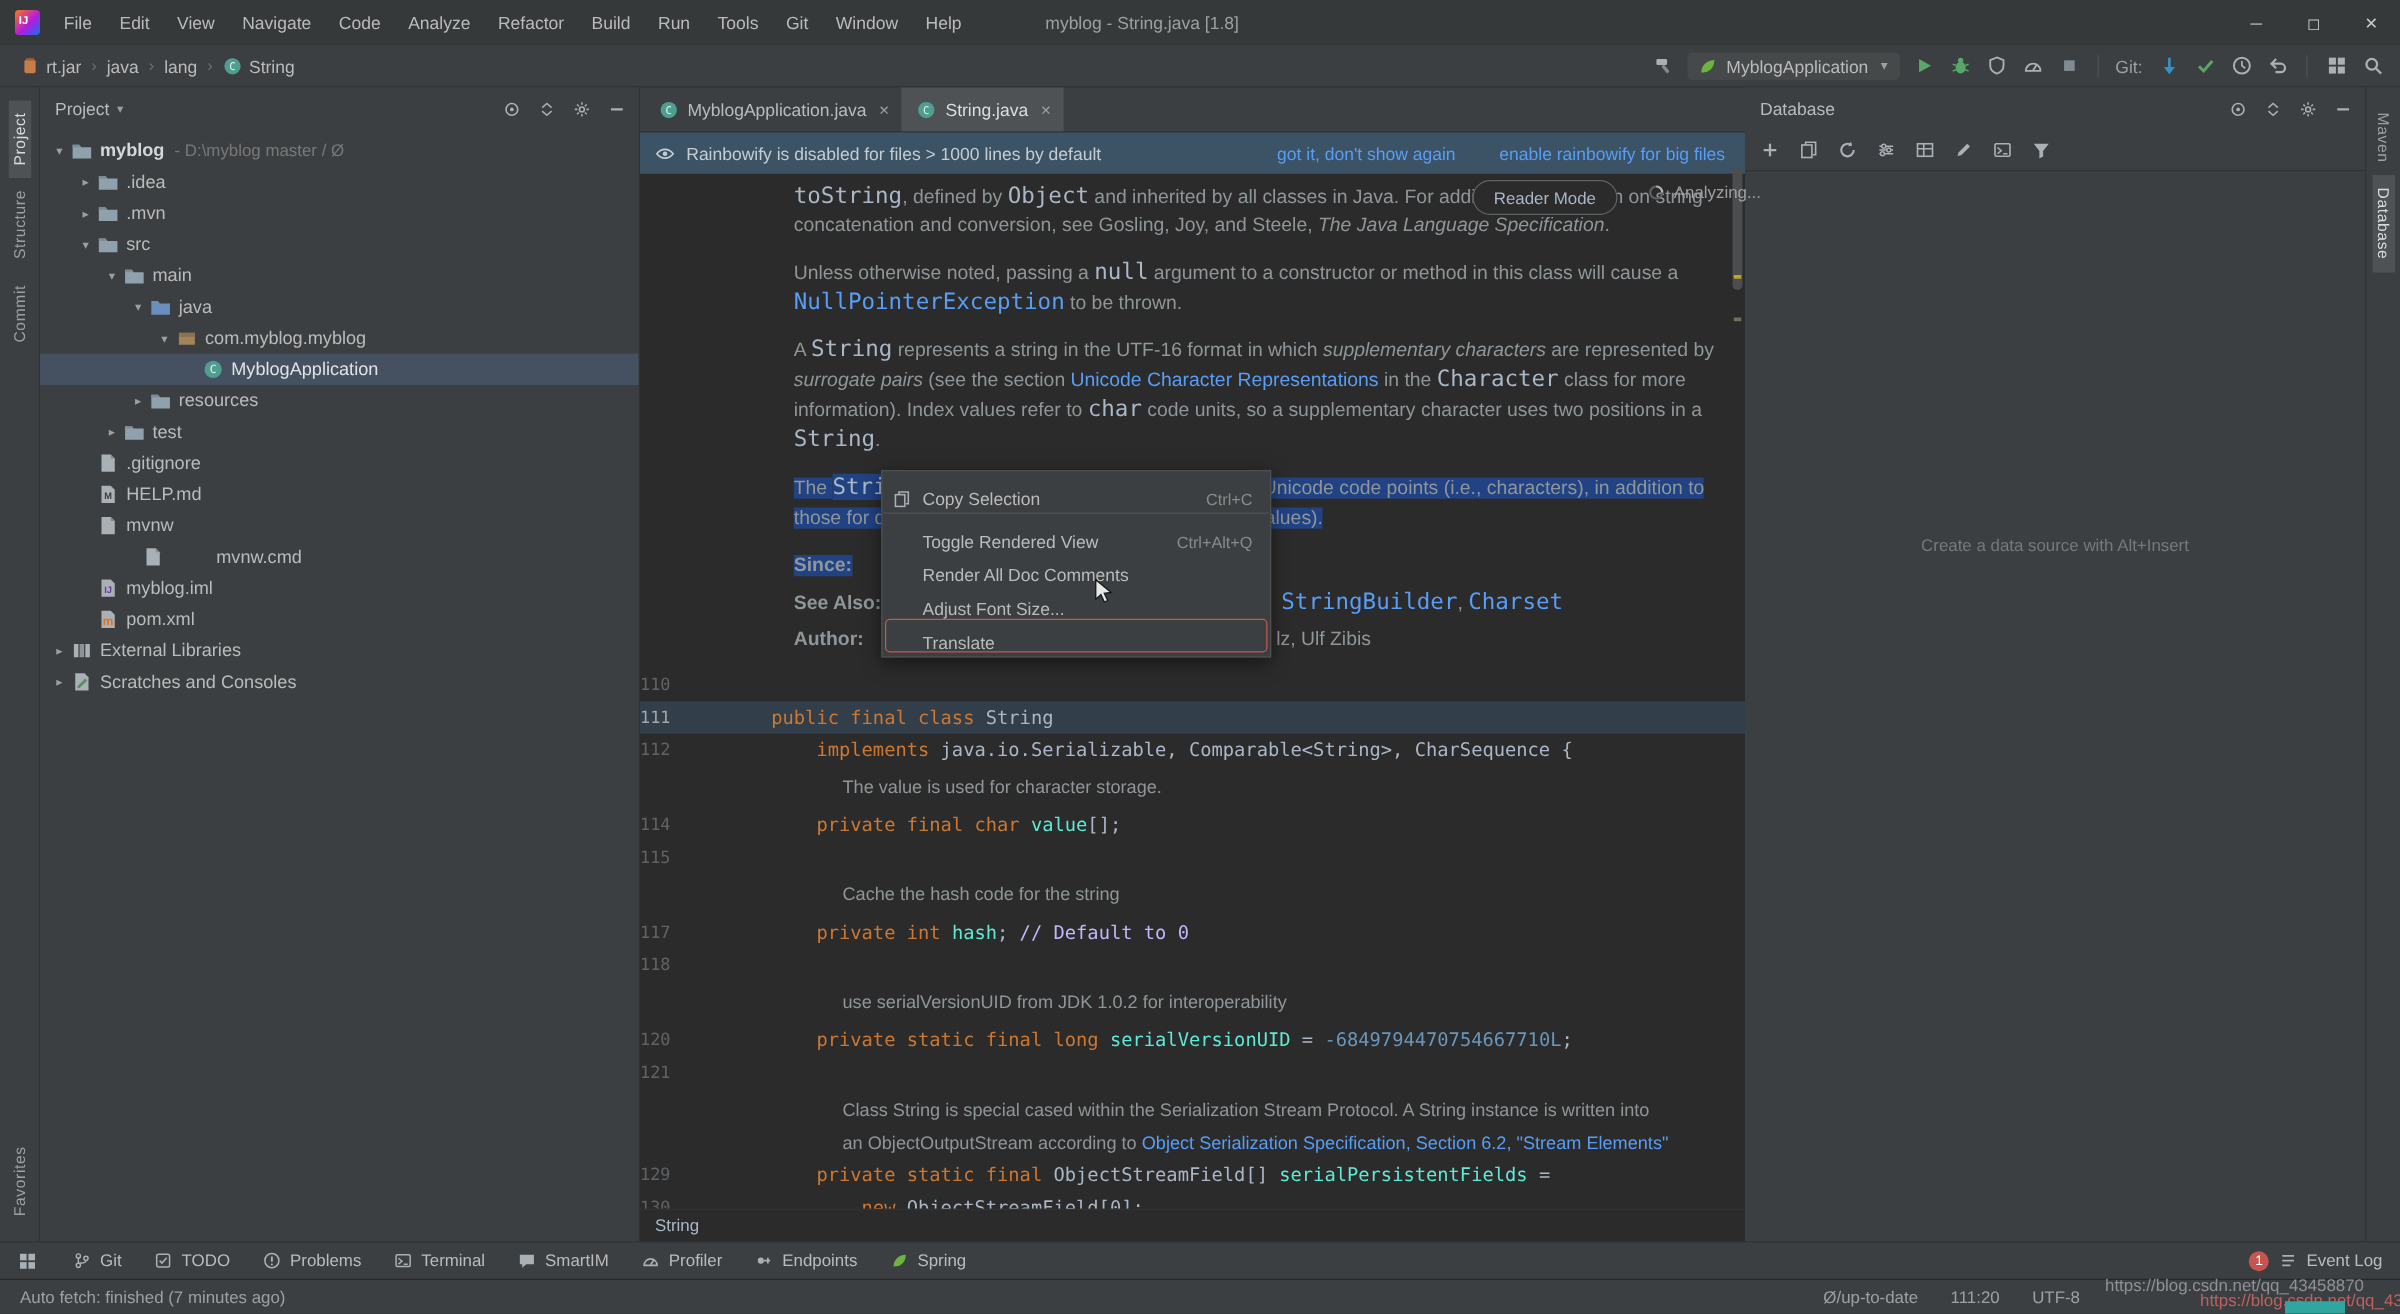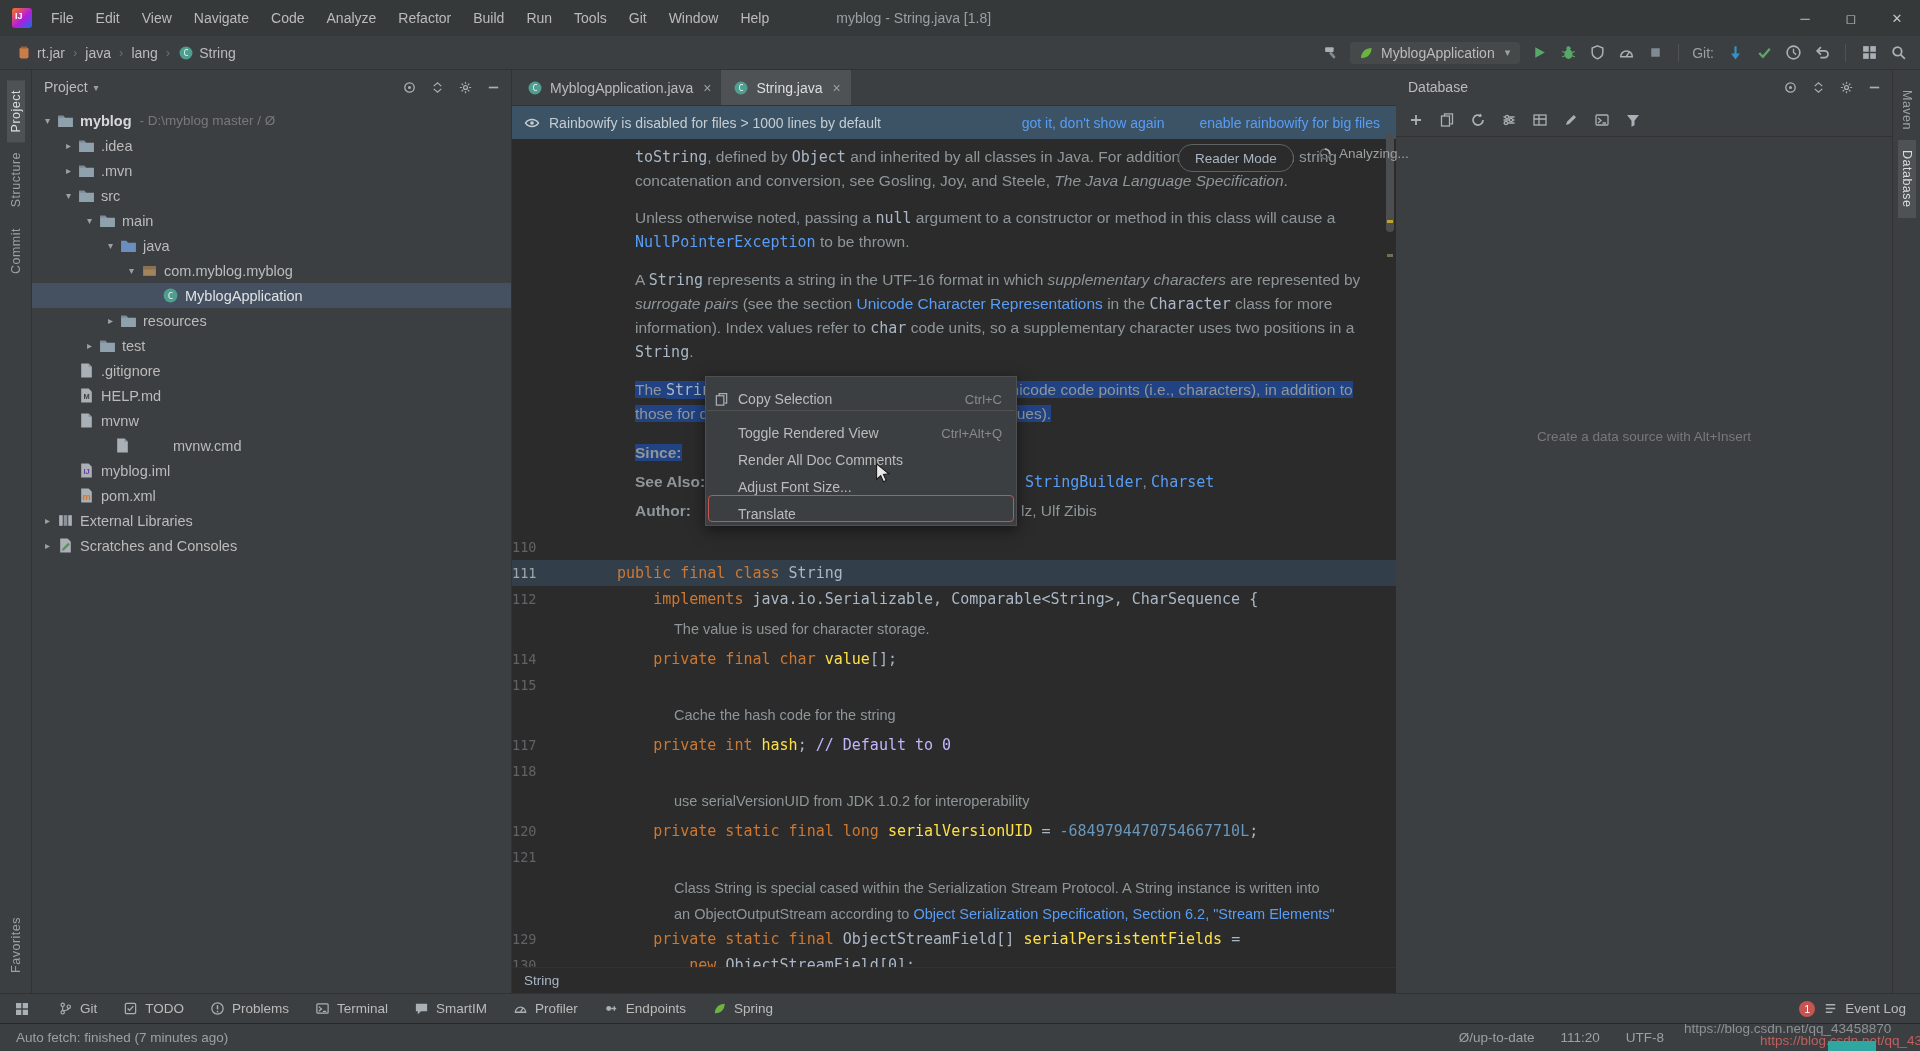--- a/index.html
+++ b/index.html
@@ -64,36 +64,36 @@
 .banner{flex:0 0 33px;background:#3B5365;display:flex;align-items:center;gap:9px;padding:0 16px 0 12px;font-size:14px;color:#C5CDD3;}
 .banner .icon{width:16px;height:16px;flex:0 0 16px;}
 .banner-link{color:#589DF6;white-space:nowrap;}
 .banner-link.first{margin-left:auto;}
 .banner-link.second{margin-left:26px;}
 .editor-content{flex:1;position:relative;overflow:hidden;}
 
 .doc-block{margin:6px 0 0 123px;width:760px;font-size:15.5px;line-height:23px;color:#8F9699;}
 .para{margin-bottom:14px;}
 .para.meta{margin-bottom:3px;line-height:26px;}
-.r-code,.r-linkcode{font-family:"DejaVu Sans Mono",monospace;font-size:15px;color:#A9B7C6;}
+.r-code,.r-linkcode{font-family:"DejaVu Sans Mono",monospace;font-size:18px;color:#A9B7C6;}
 .r-italic{font-style:italic;}
 .r-link{color:#589DF6;}
 .r-linkcode{color:#589DF6;}
 .r-label{font-weight:bold;}
 .r-sel,.selhl{background:#214283;}
 .gap{display:inline-block;height:1px;}
 
 .code-block{margin-top:10px;font-family:"DejaVu Sans Mono",monospace;font-size:15px;}
 .cline{display:flex;height:26px;line-height:26px;}
 .cline.current{background:#323E4A;}
 .cline.current .gut{color:#A4A6A8;}
 .gut{flex:0 0 48px;padding-right:14px;color:#606366;font-size:13.5px;}
 .ccontent{white-space:pre;padding-left:57px;color:#A9B7C6;}
 .t-kw{color:#CC7832;}
-.t-fld{color:#fde047;}
+.t-fld{color:#5eead4;}
 .t-num{color:#6897BB;}
 .t-cmt{color:#c4b5fd;margin-top:12px;}
 .t-pl{color:#A9B7C6;}
 .docline{padding-left:162px;height:34px;line-height:34px;font-family:"Liberation Sans",sans-serif;
   font-size:14.5px;color:#8F9699;white-space:nowrap;}
 .docline .r-link{color:#589DF6;}
 .docline.two{height:56px;line-height:26px;padding-top:5px;}
 
 .crumb-bottom{position:absolute;left:0;right:0;bottom:0;height:26px;background:#2B2B2B;border-top:1px solid #323232;
   display:flex;align-items:center;padding-left:12px;font-size:13.5px;color:#A9B7C6;}

